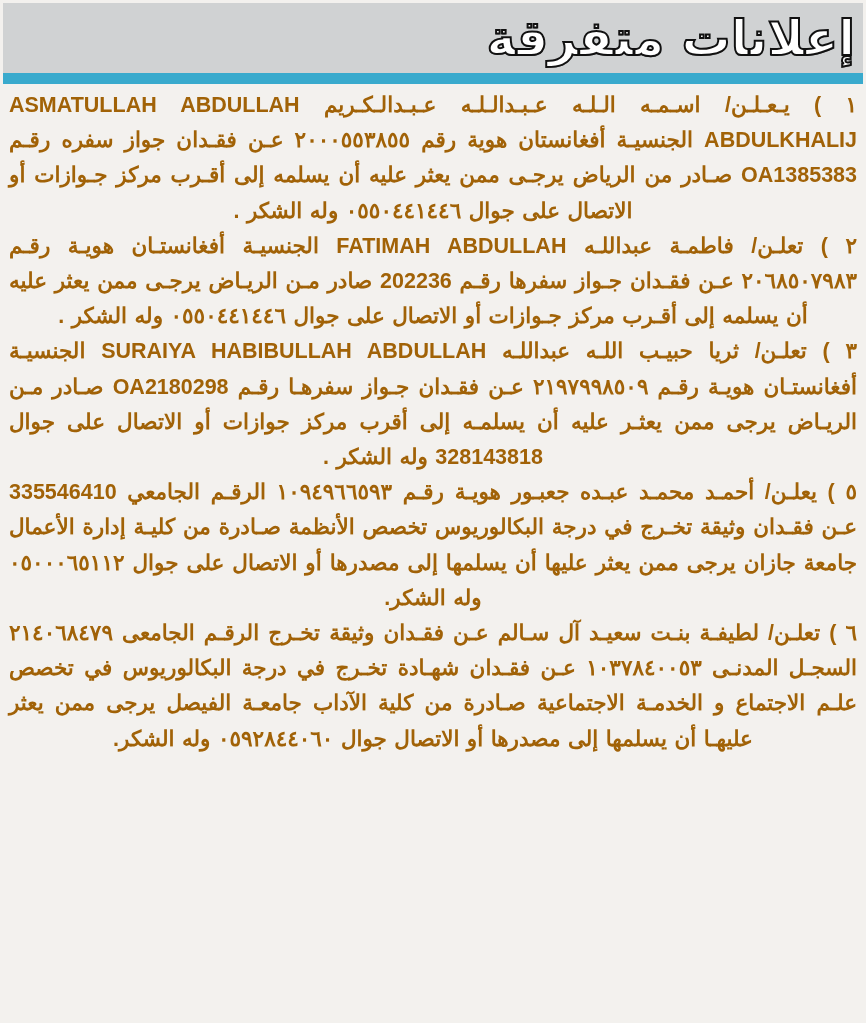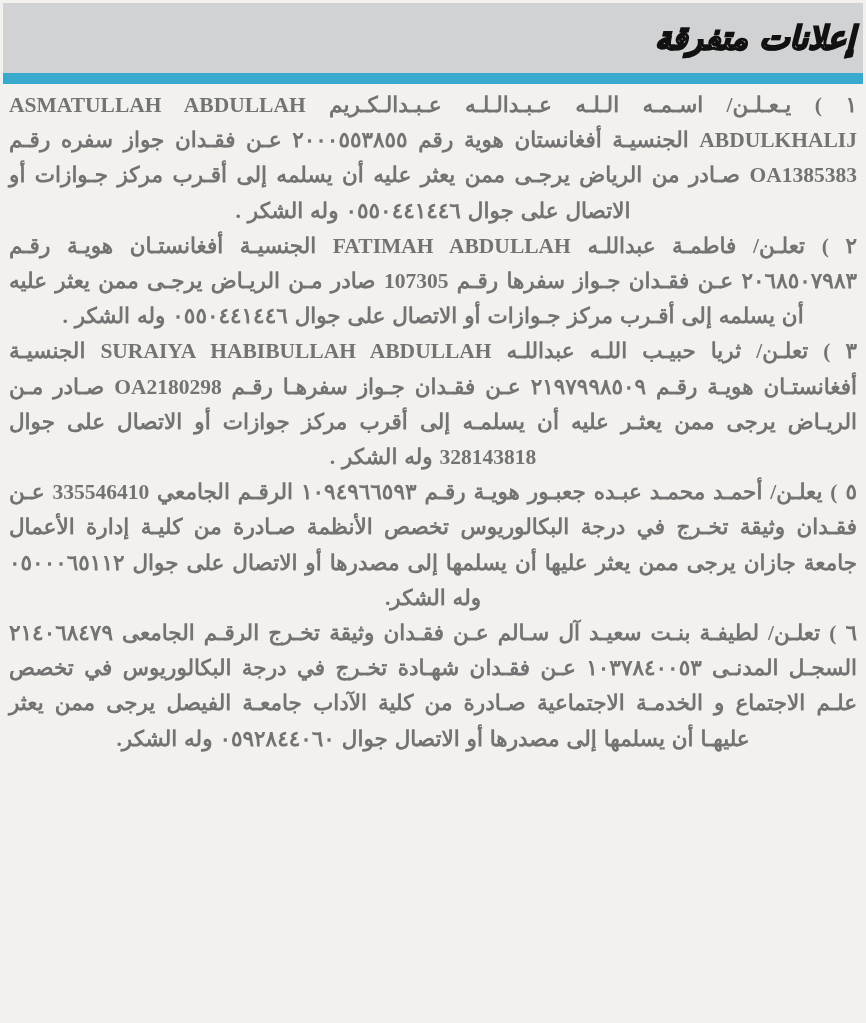--- a/index.html
+++ b/index.html
@@ -25,42 +25,41 @@
     display: flex;
     align-items: center;
     justify-content: flex-start; 
     padding: 0 8px;
     box-sizing: border-box;
   }
   .section-title {
     margin: 0;
     font-family: "DejaVu Sans", sans-serif;
     font-weight: bold;
-    font-size: 32px;
+    font-size: 49px;
     line-height: 1;
     color: #ffffff;
     -webkit-text-stroke: 2px #111111;
     text-shadow: 0 1px 0 #555;
     letter-spacing: 1px;
     white-space: nowrap;
-    font-style: italic;
   }
   .accent-bar {
     height: 11px;
     background: #39aacd;
   }
   .ads-body {
     padding: 4px 9px 0 9px;
     direction: rtl;
   }
   .ad {
     margin: 0;
-    color: #737373;
+    color: #a16207;
     
-    font-family: Liberation Serif, serif;
+    font-family: Liberation Sans, sans-serif;
     font-weight: bold;
     font-size: 21.5px;
     line-height: 35.2px;
     text-align: justify;
     text-align-last: center;
     word-spacing: 1.5px;
   }
 </style>
 </head>
 <body>
@@ -69,19 +68,19 @@
 
   <header class="header">
     <div class="banner">
       <h1 class="section-title">إعلانات متفرقة</h1>
     </div>
     <div class="accent-bar"></div>
   </header>
 
   <main class="ads-body">
     <p class="ad">١ ) يـعـلـن/ اسـمـه الـلـه عـبـدالـلـه عـبـدالـكـريم ASMATULLAH ABDULLAH ABDULKHALIJ الجنسيـة أفغانستان هوية رقم ٢٠٠٠٥٥٣٨٥٥ عـن فقـدان جواز سفره رقـم OA1385383 صـادر من الرياض يرجـى ممن يعثر عليه أن يسلمه إلى أقـرب مركز جـوازات أو الاتصال على جوال ٠٥٥٠٤٤١٤٤٦ وله الشكر .</p>
-    <p class="ad">٢ ) تعلـن/ فاطمـة عبداللـه FATIMAH ABDULLAH الجنسيـة أفغانستـان هويـة رقـم ٢٠٦٨٥٠٧٩٨٣ عـن فقـدان جـواز سفرها رقـم 107305 صادر مـن الريـاض يرجـى ممن يعثر عليه أن يسلمه إلى أقـرب مركز جـوازات أو الاتصال على جوال ٠٥٥٠٤٤١٤٤٦ وله الشكر .</p>
+    <p class="ad">٢ ) تعلـن/ فاطمـة عبداللـه FATIMAH ABDULLAH الجنسيـة أفغانستـان هويـة رقـم ٢٠٦٨٥٠٧٩٨٣ عـن فقـدان جـواز سفرها رقـم 202236 صادر مـن الريـاض يرجـى ممن يعثر عليه أن يسلمه إلى أقـرب مركز جـوازات أو الاتصال على جوال ٠٥٥٠٤٤١٤٤٦ وله الشكر .</p>
     <p class="ad">٣ ) تعلـن/ ثريا حبيـب اللـه عبداللـه SURAIYA HABIBULLAH ABDULLAH الجنسيـة أفغانستـان هويـة رقـم ٢١٩٧٩٩٨٥٠٩ عـن فقـدان جـواز سفرهـا رقـم OA2180298 صـادر مـن الريـاض يرجى ممن يعثـر عليه أن يسلمـه إلى أقرب مركز جوازات أو الاتصال على جوال 328143818 وله الشكر .</p>
     <p class="ad">٥ ) يعلـن/ أحمـد محمـد عبـده جعبـور هويـة رقـم ١٠٩٤٩٦٦٥٩٣ الرقـم الجامعي 335546410 عـن فقـدان وثيقة تخـرج في درجة البكالوريوس تخصص الأنظمة صـادرة من كليـة إدارة الأعمال جامعة جازان يرجى ممن يعثر عليها أن يسلمها إلى مصدرها أو الاتصال على جوال ٠٥٠٠٠٦٥١١٢ وله الشكر.</p>
     <p class="ad">٦ ) تعلـن/ لطيفـة بنـت سعيـد آل سـالم عـن فقـدان وثيقة تخـرج الرقـم الجامعى ٢١٤٠٦٨٤٧٩ السجـل المدنـى ١٠٣٧٨٤٠٠٥٣ عـن فقـدان شهـادة تخـرج في درجة البكالوريوس في تخصص علـم الاجتماع و الخدمـة الاجتماعية صـادرة من كلية الآداب جامعـة الفيصل يرجى ممن يعثر عليهـا أن يسلمها إلى مصدرها أو الاتصال جوال ٠٥٩٢٨٤٤٠٦٠ وله الشكر.</p>
   </main>
 
 </div>
 
 </body></html>

